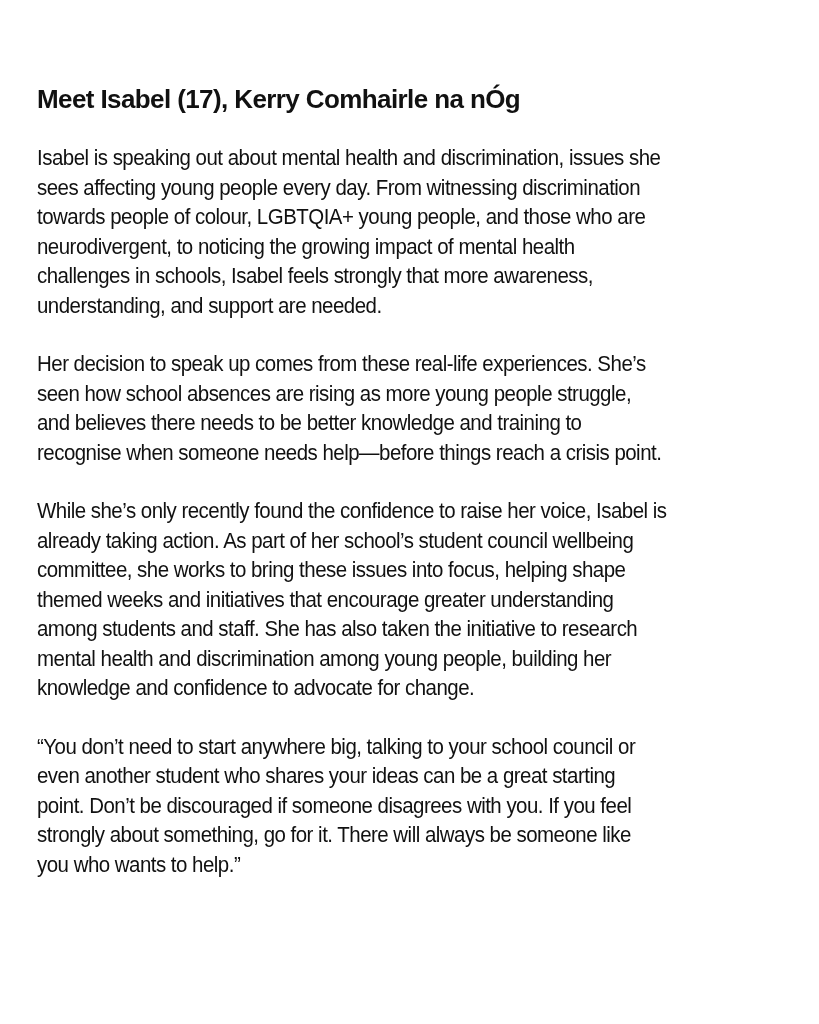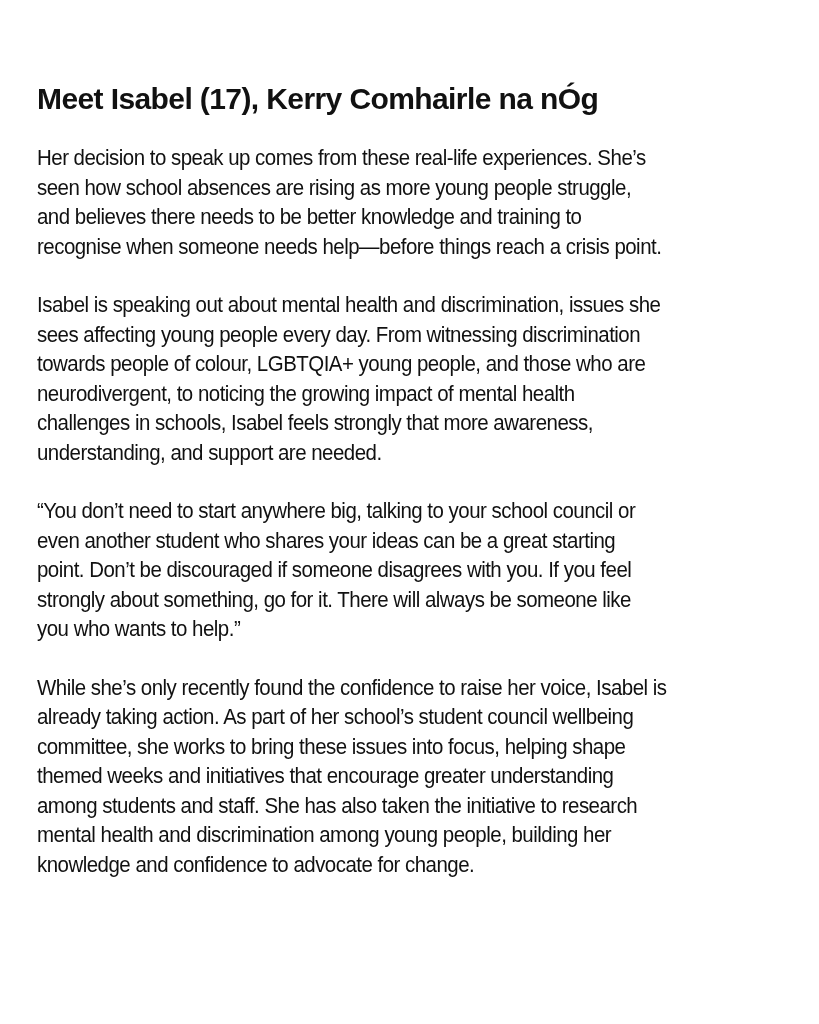--- a/index.html
+++ b/index.html
@@ -3,64 +3,64 @@
 <meta charset="utf-8">
 <style>
   html, body { margin: 0; padding: 0; background: #ffffff; }
   body { width: 819px; height: 1024px; overflow: hidden; position: relative; }
   .page {
     position: absolute; left: 37px; top: 84px; width: 760px;
     color: #111111;
     font-family: "Liberation Sans", sans-serif;
   }
   .title {
-    font-weight: bold; font-size: 30px; letter-spacing: -0.6px;
+    font-weight: bold; font-size: 26px; letter-spacing: -0.6px;
     line-height: 30px; margin: 0 0 29px 0; white-space: nowrap;
   }
   .para { margin: 0 0 29px 0; }
   .line {
     display: block; white-space: nowrap;
     font-size: 22px; line-height: 29.5px; letter-spacing: -0.55px;
     transform: scaleX(0.93); transform-origin: left center;
   }
   .quote-bold .line { font-weight: bold; letter-spacing: -0.9px; transform: scaleX(0.9); }
 </style>
 </head>
 <body>
 
 <div class="page">
   <h1 class="title">Meet Isabel (17), Kerry Comhairle na nÓg</h1>
 
   <div class="para">
-    <span class="line">Her decision to speak up comes from these real-life experiences. She’s</span>
-    <span class="line">seen how school absences are rising as more young people struggle,</span>
-    <span class="line">and believes there needs to be better knowledge and training to</span>
-    <span class="line">recognise when someone needs help—before things reach a crisis point.</span>
-  </div>
-
-  <div class="para">
     <span class="line">Isabel is speaking out about mental health and discrimination, issues she</span>
     <span class="line">sees affecting young people every day. From witnessing discrimination</span>
     <span class="line">towards people of colour, LGBTQIA+ young people, and those who are</span>
     <span class="line">neurodivergent, to noticing the growing impact of mental health</span>
     <span class="line">challenges in schools, Isabel feels strongly that more awareness,</span>
     <span class="line">understanding, and support are needed.</span>
   </div>
 
   <div class="para">
-    <span class="line">“You don’t need to start anywhere big, talking to your school council or</span>
-    <span class="line">even another student who shares your ideas can be a great starting</span>
-    <span class="line">point. Don’t be discouraged if someone disagrees with you. If you feel</span>
-    <span class="line">strongly about something, go for it. There will always be someone like</span>
-    <span class="line">you who wants to help.”</span>
+    <span class="line">Her decision to speak up comes from these real-life experiences. She’s</span>
+    <span class="line">seen how school absences are rising as more young people struggle,</span>
+    <span class="line">and believes there needs to be better knowledge and training to</span>
+    <span class="line">recognise when someone needs help—before things reach a crisis point.</span>
   </div>
 
   <div class="para">
     <span class="line">While she’s only recently found the confidence to raise her voice, Isabel is</span>
     <span class="line">already taking action. As part of her school’s student council wellbeing</span>
     <span class="line">committee, she works to bring these issues into focus, helping shape</span>
     <span class="line">themed weeks and initiatives that encourage greater understanding</span>
     <span class="line">among students and staff. She has also taken the initiative to research</span>
     <span class="line">mental health and discrimination among young people, building her</span>
     <span class="line">knowledge and confidence to advocate for change.</span>
   </div>
 
+  <div class="para">
+    <span class="line">“You don’t need to start anywhere big, talking to your school council or</span>
+    <span class="line">even another student who shares your ideas can be a great starting</span>
+    <span class="line">point. Don’t be discouraged if someone disagrees with you. If you feel</span>
+    <span class="line">strongly about something, go for it. There will always be someone like</span>
+    <span class="line">you who wants to help.”</span>
+  </div>
+
 </div>
 
 </body></html>

